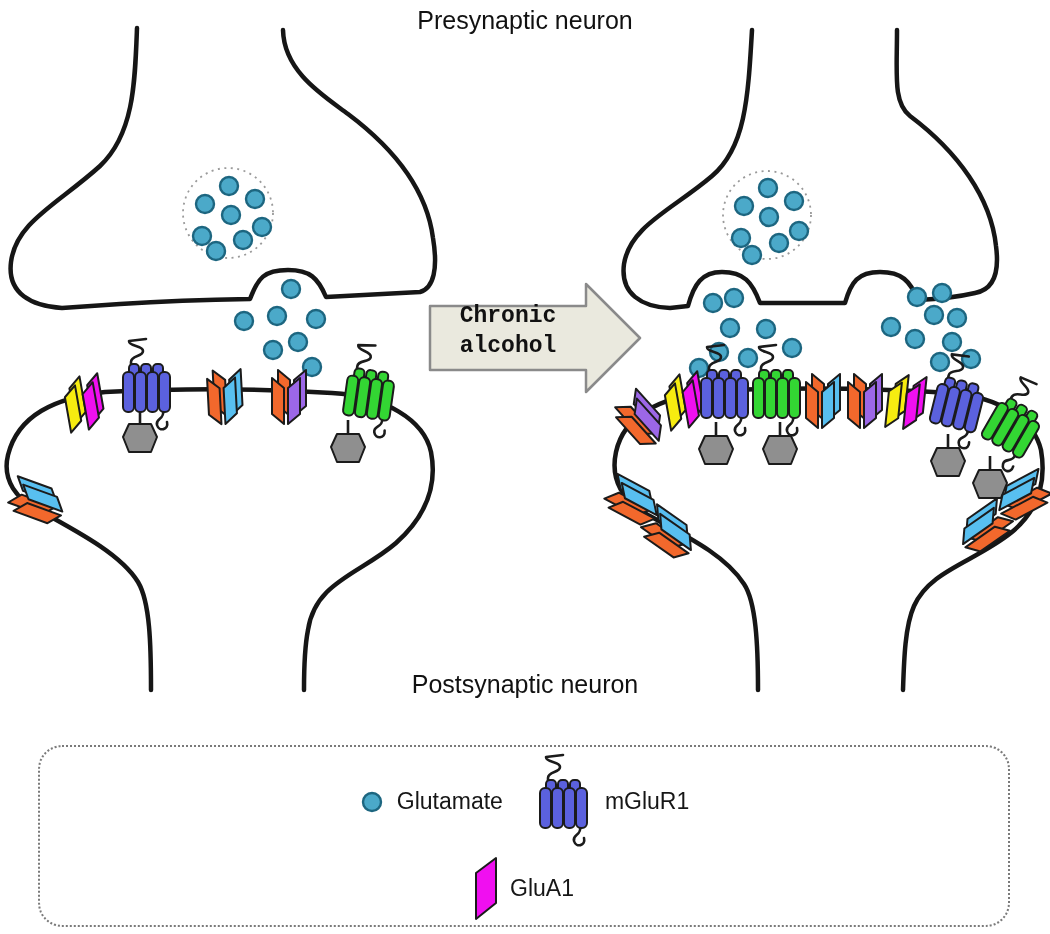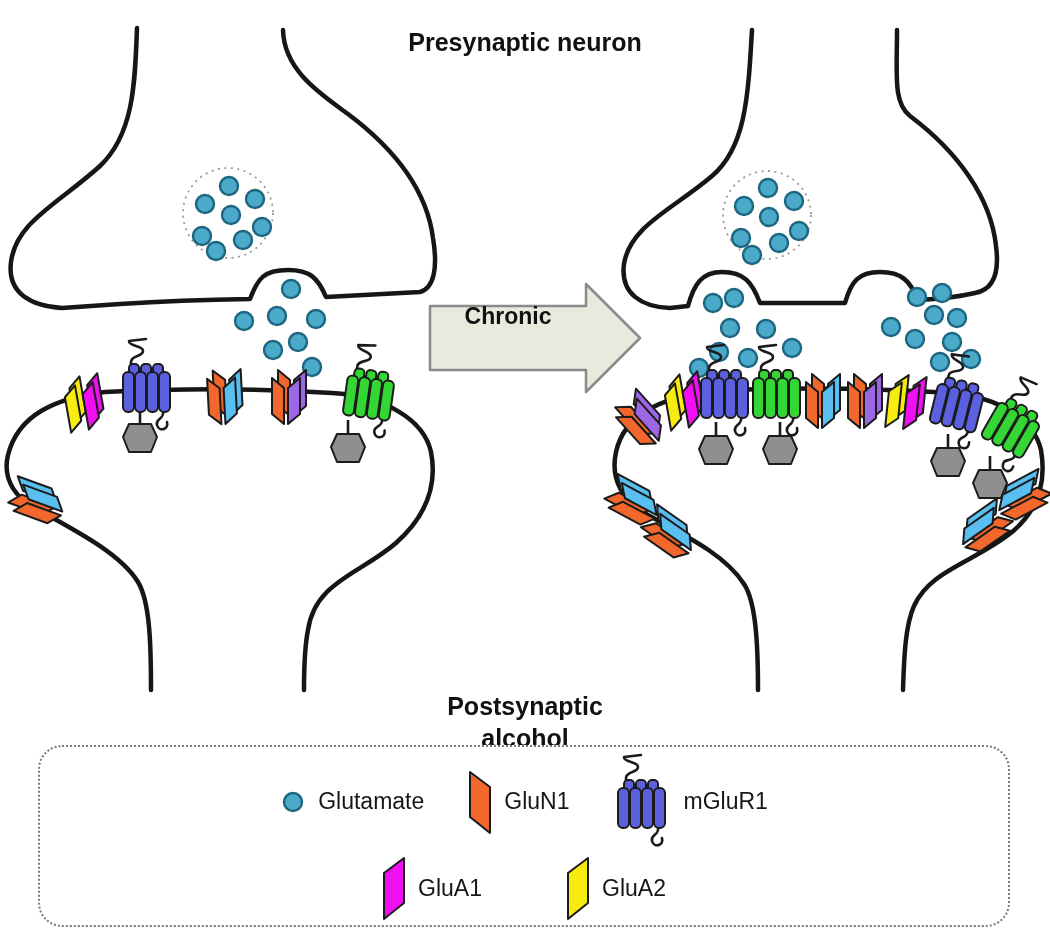--- a/index.html
+++ b/index.html
@@ -1,30 +1,30 @@
 <!DOCTYPE html>
 <html><head>
 <meta charset="utf-8">
 <style>
   html,body{margin:0;padding:0;background:#ffffff;}
   body{width:1050px;height:934px;position:relative;font-family:"Liberation Sans",sans-serif;color:#111;}
   .stage{position:absolute;inset:0;background:#fff;overflow:hidden;}
   .title{position:absolute;left:50%;transform:translateX(-50%);width:240px;text-align:center;
-         font-size:25px;font-weight:bold;line-height:1.28;color:#111;margin-top:22px;}
+         font-size:25px;font-weight:normal;line-height:1.28;color:#111;}
   #title-pre{top:4px;}
   #title-post{top:668px;}
   .diagram-svg{position:absolute;left:0;top:0;}
   .arrow-label{position:absolute;left:432px;top:302px;width:152px;text-align:center;
-               font-size:23px;font-weight:bold;line-height:1.3;}
+               font-size:23px;font-weight:bold;line-height:1.3;font-family:Liberation Mono, monospace;}
   .arrow-label span{display:block;}
   .legend{position:absolute;left:38px;top:745px;width:968px;height:178px;
           border:2px dotted #7a7a7a;border-radius:24px;background:#fff;
           display:flex;flex-direction:column;justify-content:space-evenly;}
   .lrow{display:flex;justify-content:center;align-items:center;}
-  .lrow1{gap:44px;}
+  .lrow1{gap:32px;}
   .lrow2{gap:84px;text-align:center;}
   .litem{display:flex;align-items:center;gap:12px;font-size:23px;color:#161616;}
   .lic{overflow:visible;flex:none;}
   svg .outl{stroke:#1b1b1b;stroke-width:2;stroke-linejoin:round;}
   svg .sq{fill:none;stroke:#1b1b1b;stroke-width:2.6;stroke-linecap:round;stroke-linejoin:round;}
   svg .membrane{fill:none;stroke:#161616;stroke-width:4.5;stroke-linecap:round;stroke-linejoin:round;}
   svg .vesicle{fill:none;stroke:#9a9a9a;stroke-width:1.8;stroke-dasharray:2 4.5;}
 </style>
 </head>
 <body>
@@ -184,52 +184,41 @@
       <use href="#nmda2b" transform="translate(632,502) rotate(-62)"></use>
       <use href="#nmda2b" transform="translate(668,534) rotate(-55)"></use>
       <use href="#nmda2b" transform="translate(1024,497) scale(-1,1) rotate(-62)"></use>
       <use href="#nmda2b" transform="translate(986,528) scale(-1,1) rotate(-55)"></use>
     </g>
   </svg>
 
   <div class="title" id="title-pre">Presynaptic neuron</div>
   <div class="arrow-label">
     <span>Chronic</span>
+    <span>alcohol</span>
   </div>
-  <div class="title" id="title-post">Postsynaptic alcohol</div>
+  <div class="title" id="title-post">Postsynaptic neuron</div>
 
   <div class="legend">
     <div class="lrow lrow1">
       <div class="litem">
         <svg class="lic" width="26" height="26" viewBox="-13 -13 26 26">
             <use href="#glut"></use>
           </svg>
         <span>Glutamate</span>
-      </div>
-      <div class="litem">
-        <svg class="lic" width="24" height="64" viewBox="-1 -1 24 64">
-            <use href="#sub-l" fill="#F2682C"></use>
-          </svg>
-        <span>GluN1</span>
       </div>
       <div class="litem">
         <svg class="lic" width="58" height="100" viewBox="-28 -56 58 100">
             <use href="#mglur" color="#5B61DE"></use>
           </svg>
         <span>mGluR1</span>
       </div>
     </div>
     <div class="lrow lrow2">
       <div class="litem">
         <svg class="lic" width="24" height="64" viewBox="-1 -1 24 64">
             <use href="#sub-r" fill="#F00FF0"></use>
           </svg>
         <span>GluA1</span>
       </div>
-      <div class="litem">
-        <svg class="lic" width="24" height="64" viewBox="-1 -1 24 64">
-            <use href="#sub-r" fill="#F6EC10"></use>
-          </svg>
-        <span>GluA2</span>
-      </div>
     </div>
   </div>
 </div>
 
 </body></html>

